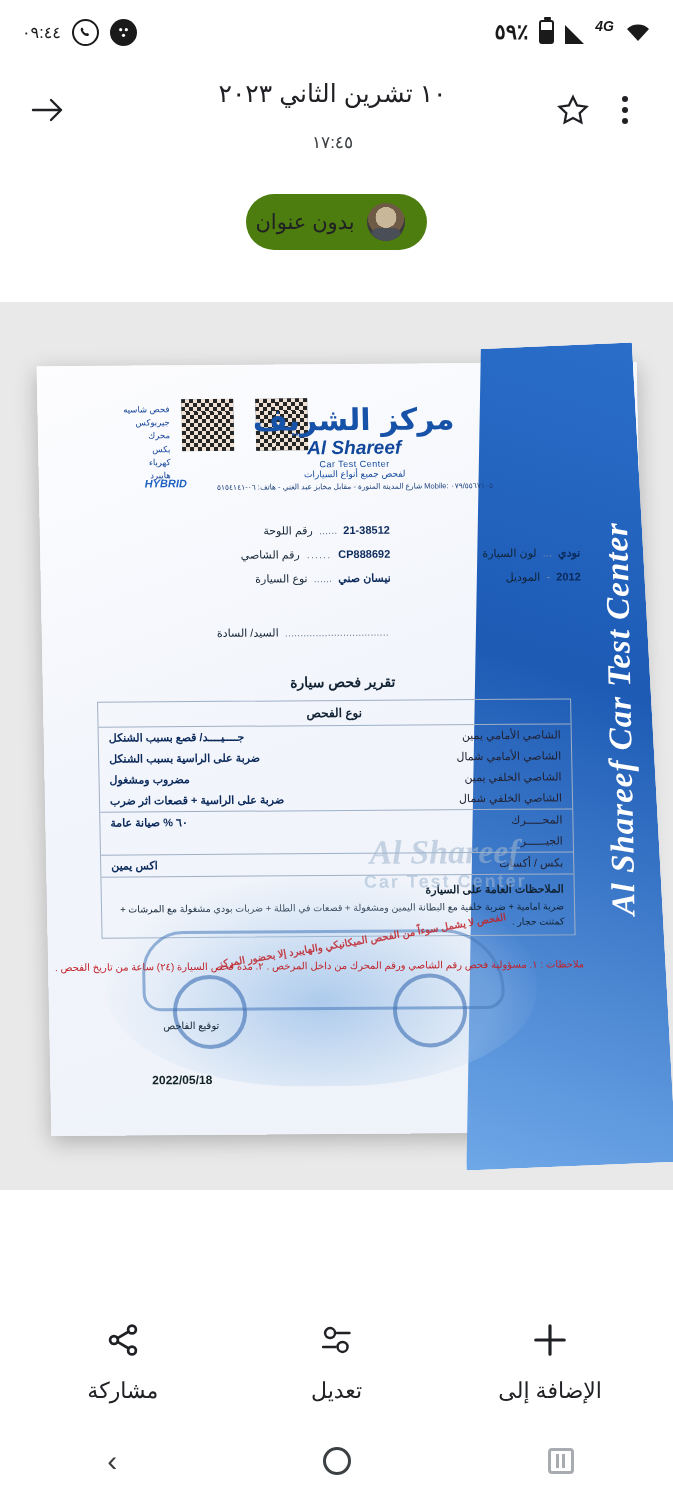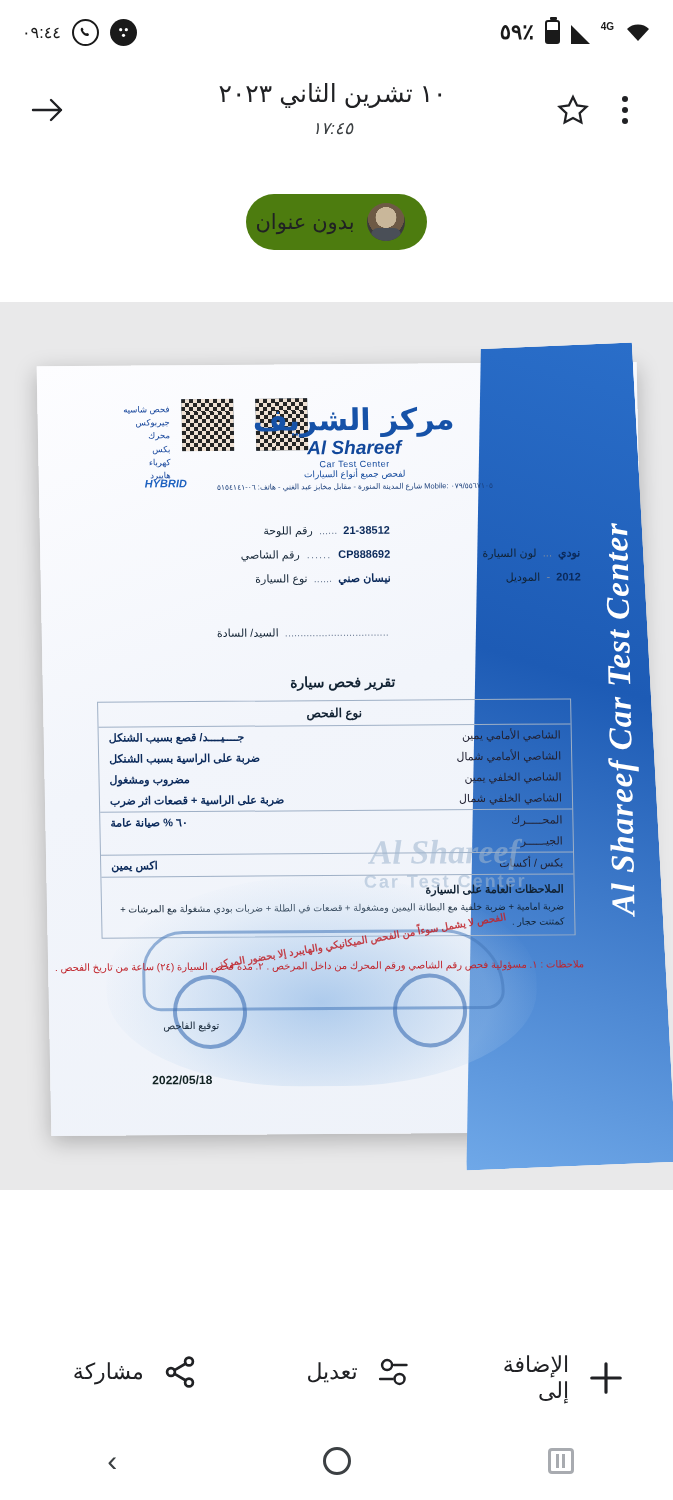--- a/index.html
+++ b/index.html
@@ -35,21 +35,21 @@
   .battery-icon:after {
     content: ""; position: absolute; top: -5px; left: 3px;
     width: 7px; height: 3px; background: #1a1a1a; border-radius: 1px;
   }
   .signal-tri {
     width: 0; height: 0;
     border-left: 19px solid #1a1a1a;
     border-top: 19px solid transparent;
     transform: translateY(2px);
   }
-  .net-label { font-size: 10px; font-weight: 700; transform: translateY(-6px); }
+  .net-label { font-size: 14px; font-weight: 700; transform: translateY(-6px); font-style: italic; }
   .wifi {
     position: relative; width: 26px; height: 20px;
   }
   .wifi svg { display: block; }
   .clock { font-size: 16px; font-weight: 500; letter-spacing: 0.5px; }
   .circ-icon {
     width: 27px; height: 27px; border-radius: 50%;
     display: flex; align-items: center; justify-content: center;
     background: #1a1a1a; color: #fff;
   }
@@ -71,21 +71,21 @@
     color: #202124; cursor: pointer;
   }
   .title-block {
     position: absolute; left: 0; right: 8px; top: 14px;
     text-align: center; pointer-events: none;
   }
   .doc-title {
     font-size: 25px; color: #202124; font-weight: 400; line-height: 1.2;
   }
   .doc-time {
-    font-size: 17px; color: #3c4043; margin-top: 10px; font-style: italic;
+    font-size: 17px; color: #3c4043; margin-top: 24px;
   }
 
   
   .chip-row {
     display: flex; justify-content: center; align-items: center;
     margin-top: 38px; margin-bottom: 22px;
   }
   .chip {
     display: flex; align-items: center; gap: 12px;
     background: #4d7c0f; border-radius: 28px;
@@ -238,21 +238,21 @@
     font-size: 12px; color: #122; direction: ltr; font-weight: 600;
   }
 
   
   .actions {
     position: absolute; bottom: 96px; left: 0; right: 0;
     display: flex; justify-content: space-around; align-items: flex-start;
     padding: 0 16px;
   }
   .action {
-    display: flex; align-items: center; gap: 18px;
+    display: flex; flex-direction: column; align-items: center; gap: 18px;
     cursor: pointer; width: 150px;
   }
   .action-label { font-size: 22px; color: #202124; }
   .action-icon { height: 40px; display: flex; align-items: center; justify-content: center; color: #202124; }
 
   
   .navbar {
     position: absolute; bottom: 0; left: 0; right: 0; height: 78px;
     display: flex; align-items: center; justify-content: space-around;
     color: #3c4043;

